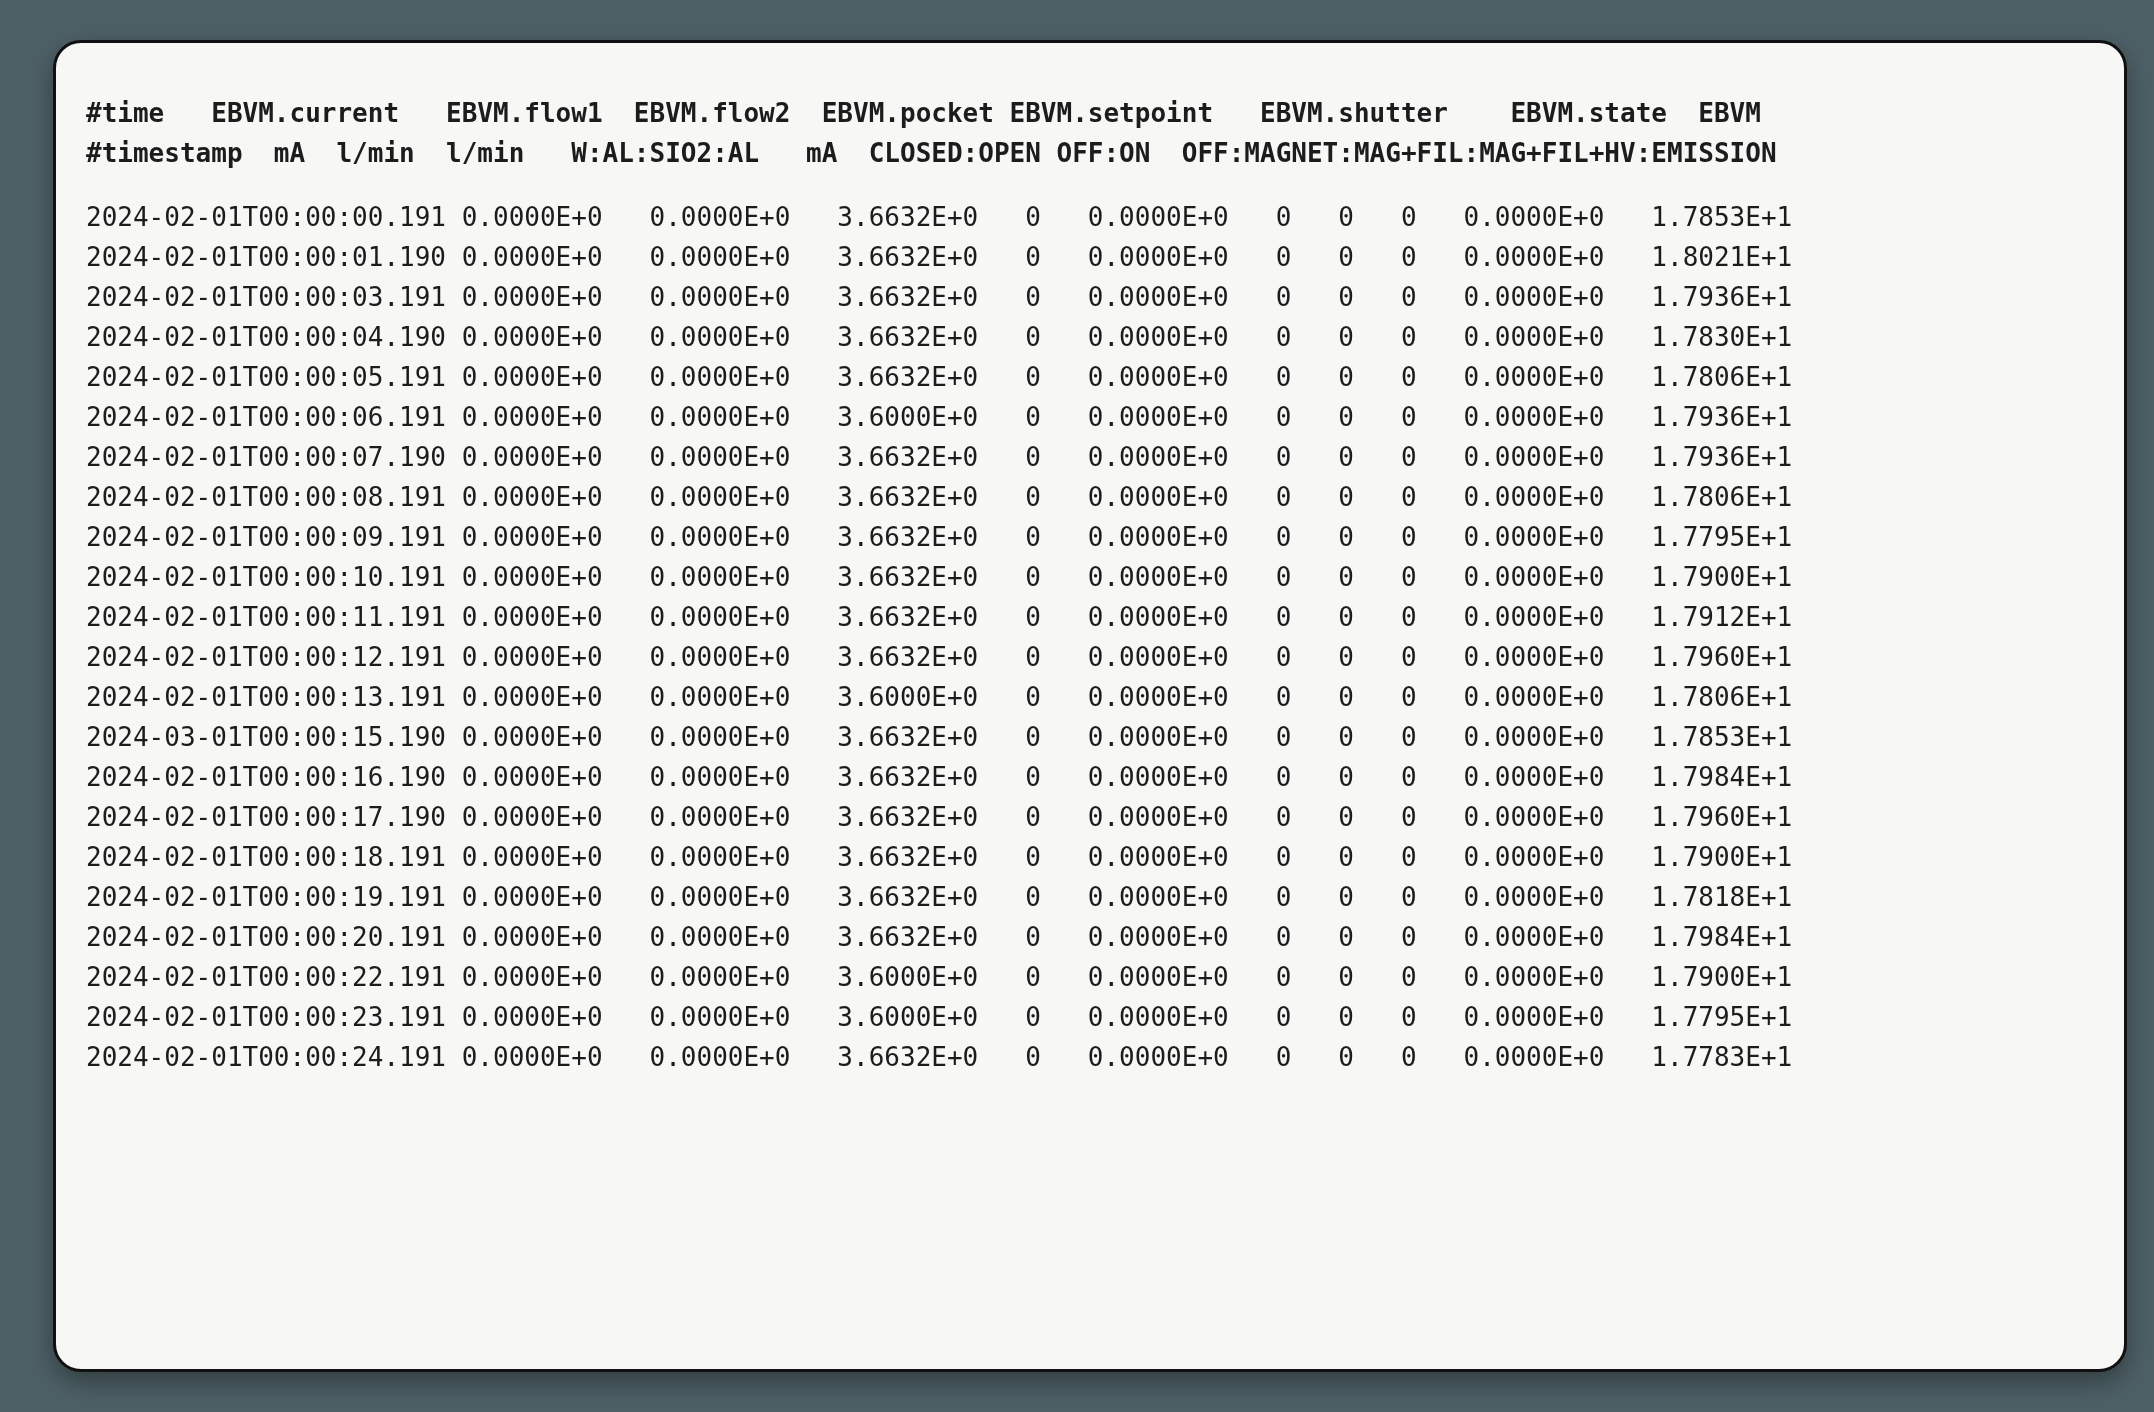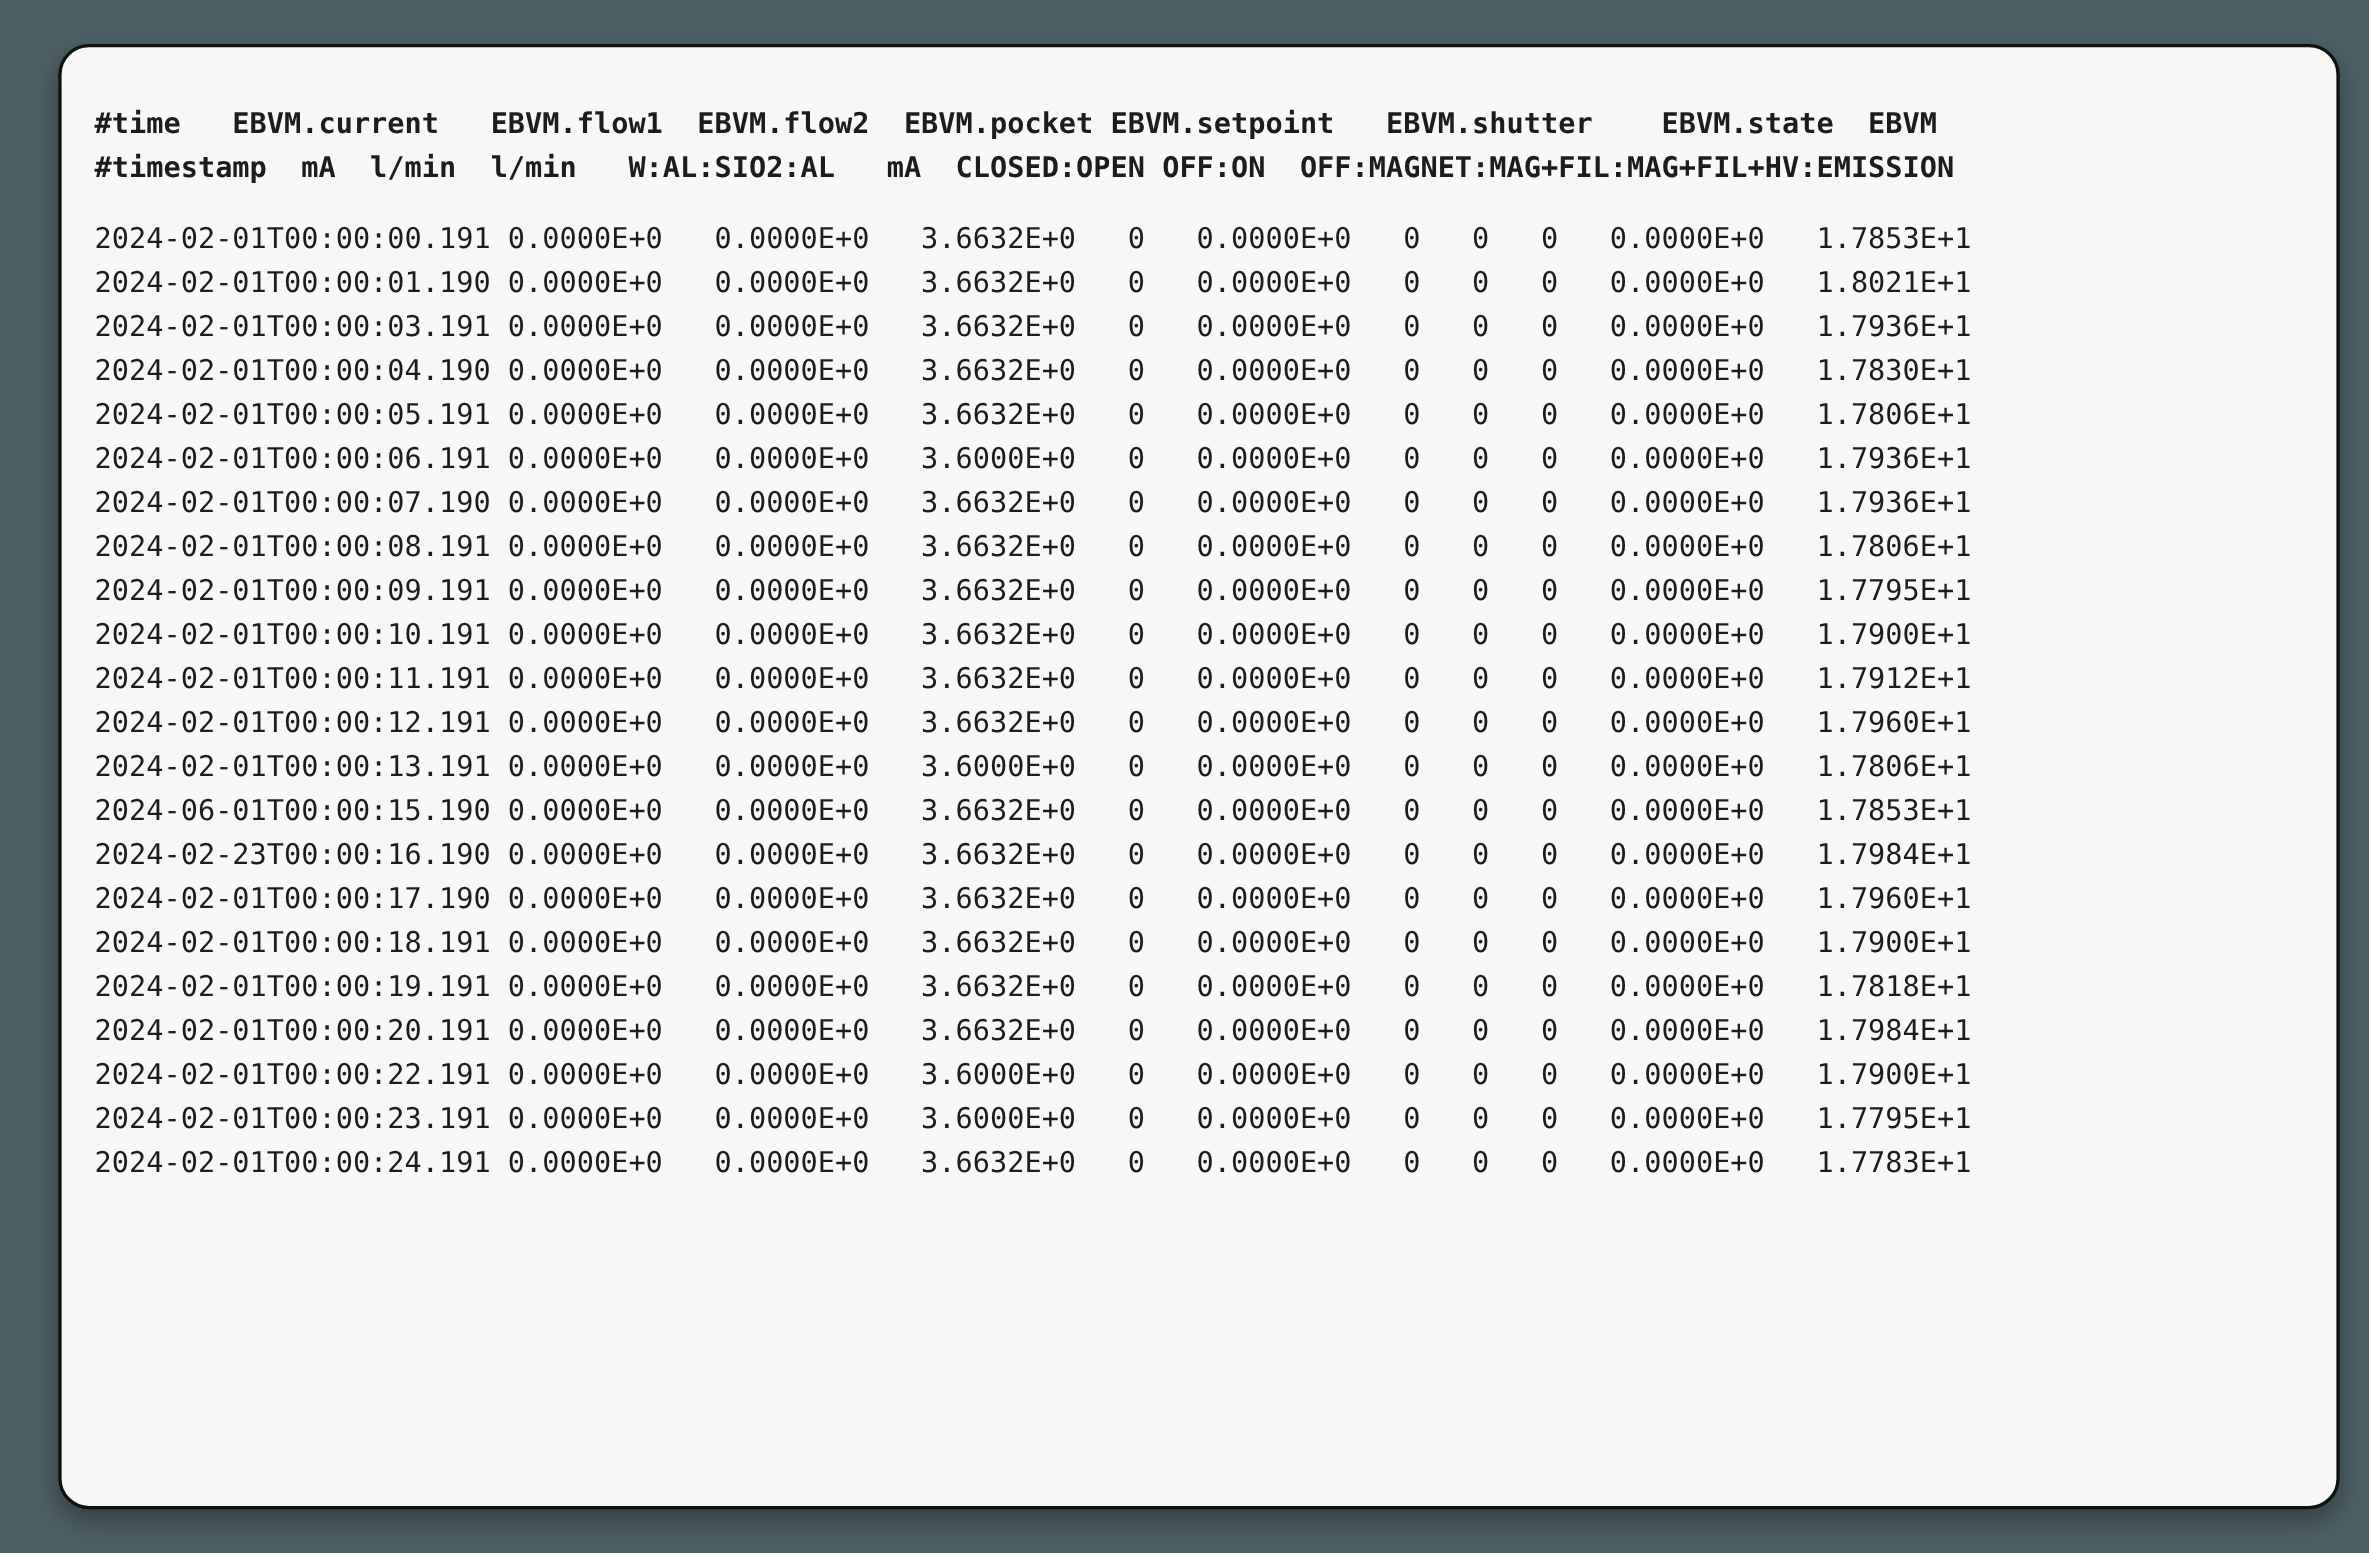--- a/index.html
+++ b/index.html
@@ -53,22 +53,22 @@
       <div class="data-row">2024-02-01T00:00:04.190 0.0000E+0   0.0000E+0   3.6632E+0   0   0.0000E+0   0   0   0   0.0000E+0   1.7830E+1</div>
       <div class="data-row">2024-02-01T00:00:05.191 0.0000E+0   0.0000E+0   3.6632E+0   0   0.0000E+0   0   0   0   0.0000E+0   1.7806E+1</div>
       <div class="data-row">2024-02-01T00:00:06.191 0.0000E+0   0.0000E+0   3.6000E+0   0   0.0000E+0   0   0   0   0.0000E+0   1.7936E+1</div>
       <div class="data-row">2024-02-01T00:00:07.190 0.0000E+0   0.0000E+0   3.6632E+0   0   0.0000E+0   0   0   0   0.0000E+0   1.7936E+1</div>
       <div class="data-row">2024-02-01T00:00:08.191 0.0000E+0   0.0000E+0   3.6632E+0   0   0.0000E+0   0   0   0   0.0000E+0   1.7806E+1</div>
       <div class="data-row">2024-02-01T00:00:09.191 0.0000E+0   0.0000E+0   3.6632E+0   0   0.0000E+0   0   0   0   0.0000E+0   1.7795E+1</div>
       <div class="data-row">2024-02-01T00:00:10.191 0.0000E+0   0.0000E+0   3.6632E+0   0   0.0000E+0   0   0   0   0.0000E+0   1.7900E+1</div>
       <div class="data-row">2024-02-01T00:00:11.191 0.0000E+0   0.0000E+0   3.6632E+0   0   0.0000E+0   0   0   0   0.0000E+0   1.7912E+1</div>
       <div class="data-row">2024-02-01T00:00:12.191 0.0000E+0   0.0000E+0   3.6632E+0   0   0.0000E+0   0   0   0   0.0000E+0   1.7960E+1</div>
       <div class="data-row">2024-02-01T00:00:13.191 0.0000E+0   0.0000E+0   3.6000E+0   0   0.0000E+0   0   0   0   0.0000E+0   1.7806E+1</div>
-      <div class="data-row">2024-06-01T00:00:15.190 0.0000E+0   0.0000E+0   3.6632E+0   0   0.0000E+0   0   0   0   0.0000E+0   1.7853E+1</div>
-      <div class="data-row">2024-02-23T00:00:16.190 0.0000E+0   0.0000E+0   3.6632E+0   0   0.0000E+0   0   0   0   0.0000E+0   1.7984E+1</div>
+      <div class="data-row">2024-03-01T00:00:15.190 0.0000E+0   0.0000E+0   3.6632E+0   0   0.0000E+0   0   0   0   0.0000E+0   1.7853E+1</div>
+      <div class="data-row">2024-02-01T00:00:16.190 0.0000E+0   0.0000E+0   3.6632E+0   0   0.0000E+0   0   0   0   0.0000E+0   1.7984E+1</div>
       <div class="data-row">2024-02-01T00:00:17.190 0.0000E+0   0.0000E+0   3.6632E+0   0   0.0000E+0   0   0   0   0.0000E+0   1.7960E+1</div>
       <div class="data-row">2024-02-01T00:00:18.191 0.0000E+0   0.0000E+0   3.6632E+0   0   0.0000E+0   0   0   0   0.0000E+0   1.7900E+1</div>
       <div class="data-row">2024-02-01T00:00:19.191 0.0000E+0   0.0000E+0   3.6632E+0   0   0.0000E+0   0   0   0   0.0000E+0   1.7818E+1</div>
       <div class="data-row">2024-02-01T00:00:20.191 0.0000E+0   0.0000E+0   3.6632E+0   0   0.0000E+0   0   0   0   0.0000E+0   1.7984E+1</div>
       <div class="data-row">2024-02-01T00:00:22.191 0.0000E+0   0.0000E+0   3.6000E+0   0   0.0000E+0   0   0   0   0.0000E+0   1.7900E+1</div>
       <div class="data-row">2024-02-01T00:00:23.191 0.0000E+0   0.0000E+0   3.6000E+0   0   0.0000E+0   0   0   0   0.0000E+0   1.7795E+1</div>
       <div class="data-row">2024-02-01T00:00:24.191 0.0000E+0   0.0000E+0   3.6632E+0   0   0.0000E+0   0   0   0   0.0000E+0   1.7783E+1</div>
     </div>
 </div>
 

